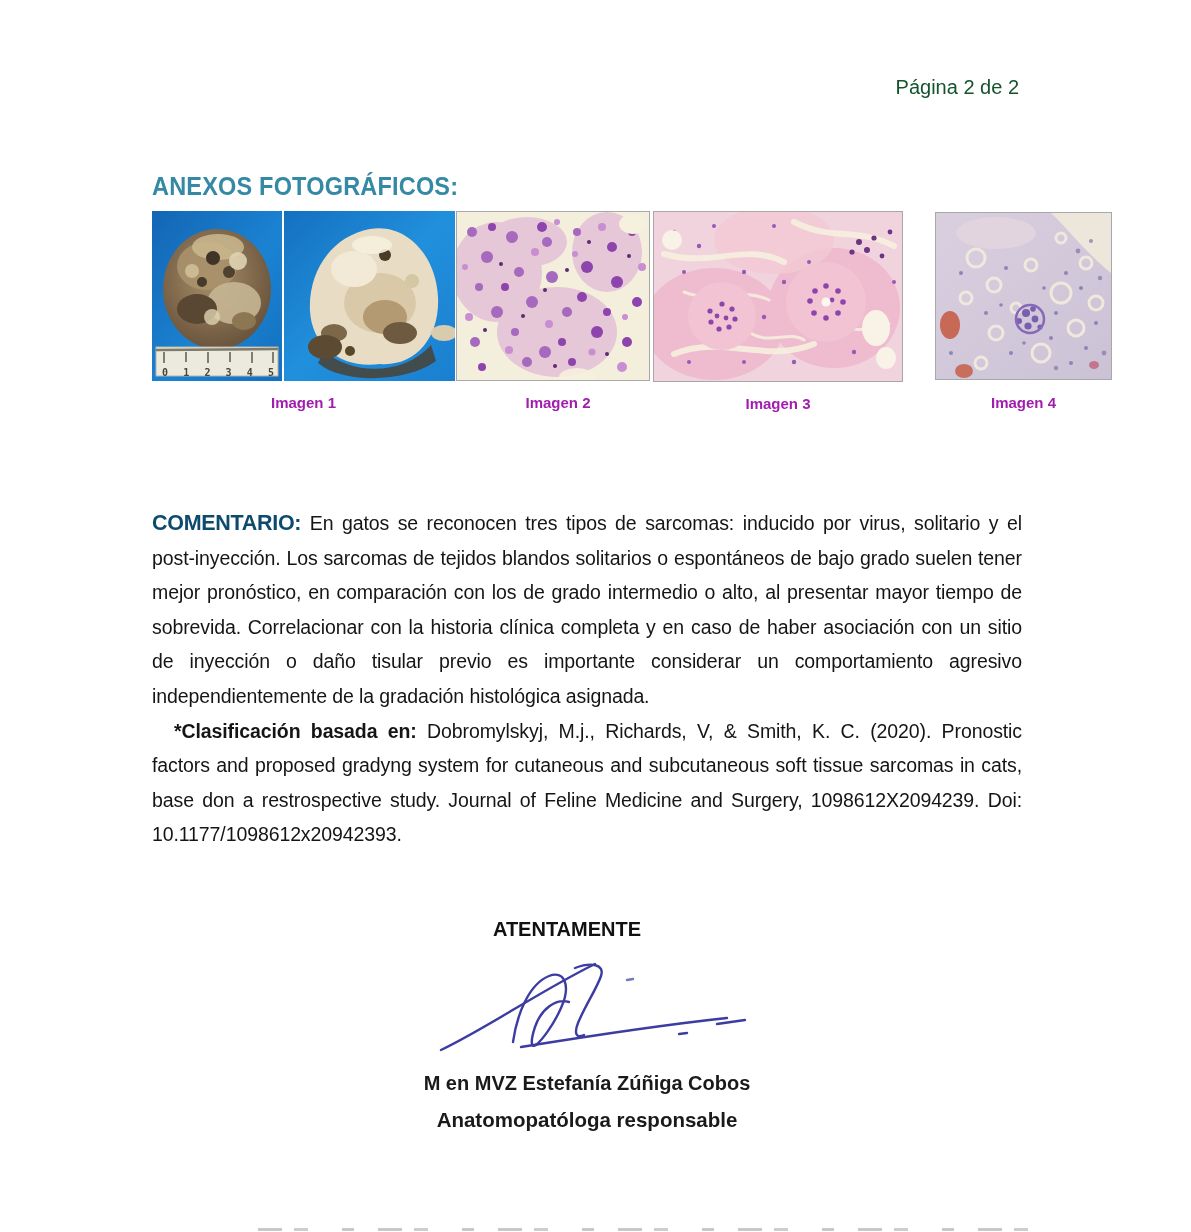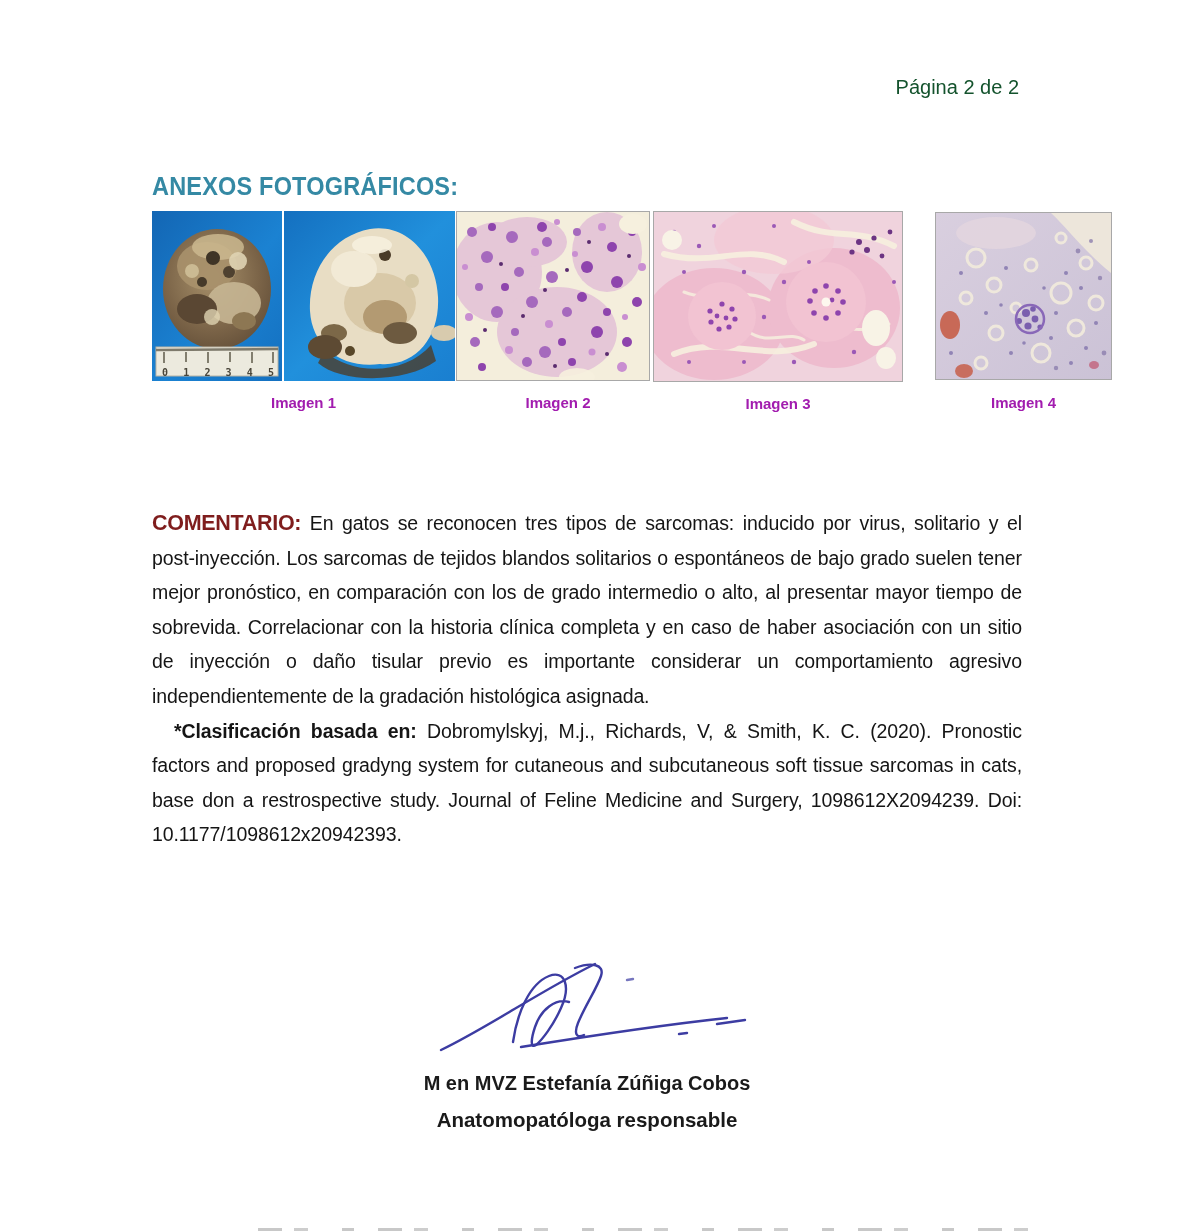--- a/index.html
+++ b/index.html
@@ -52,21 +52,21 @@
     font-family: "DejaVu Sans Mono", monospace;
   }
 
   .body-text {
     position: absolute; left: 152px; top: 506px; width: 870px;
     font-size: 19.5px; line-height: 34.6px; letter-spacing: -0.1px;
     text-align: justify; color: #151515;
   }
   .body-text p { margin: 0; }
   .comment-label {
-    color: #7f1d1d; font-weight: 800; font-size: 21.5px;
+    color: #0c4a6e; font-weight: 800; font-size: 21.5px;
     letter-spacing: -0.3px;
   }
   .citation-label { font-weight: 700; margin-left: 22px; }
 
   .closing {
     position: absolute; left: 152px; width: 870px; text-align: center;
   }
   .salutation {
     top: 918px; font-size: 20px; font-weight: 700; color: #111;
     transform: translateX(-20px);
@@ -390,20 +390,21 @@
       </svg>
     </div>
     <div class="caption">Imagen 4</div>
   </div>
 
   <div class="body-text">
     <p><span class="comment-label">COMENTARIO:</span> <span>En gatos se reconocen tres tipos de sarcomas: inducido por virus, solitario y el post-inyección. Los sarcomas de tejidos blandos solitarios o espontáneos de bajo grado suelen tener mejor pronóstico, en comparación con los de grado intermedio o alto, al presentar mayor tiempo de sobrevida. Correlacionar con la historia clínica completa y en caso de haber asociación con un sitio de inyección o daño tisular previo es importante considerar un comportamiento agresivo independientemente de la gradación histológica asignada.</span></p>
     <p><span class="citation-label">*Clasificación basada en:</span> <span>Dobromylskyj, M.j., Richards, V, &amp; Smith, K. C. (2020). Pronostic factors and proposed gradyng system for cutaneous and subcutaneous soft tissue sarcomas in cats, base don a restrospective study. Journal of Feline Medicine and Surgery, 1098612X2094239. Doi: 10.1177/1098612x20942393.</span></p>
   </div>
 
+  <div class="closing salutation">ATENTAMENTE</div>
 
   <div class="closing signature-wrap">
     <svg width="320" height="105" viewBox="0 0 320 105">
       <g fill="none" stroke="#3c3ca2" stroke-width="2.4" stroke-linecap="round">
         <path d="M14 100 C60 78 115 40 168 14"></path>
         <path d="M86 92 C90 64 102 34 122 26 C138 20 144 36 134 58 C126 76 115 90 109 95 C103 99 104 89 108 77 C114 59 129 48 142 52"></path>
         <path d="M148 18 C164 12 178 14 174 26 C170 38 158 56 151 73 C147 83 149 89 157 85"></path>
         <path d="M94 97 C150 88 225 76 300 68"></path>
         <path d="M290 74 L318 70"></path>
         <path d="M252 84 L260 83"></path>

